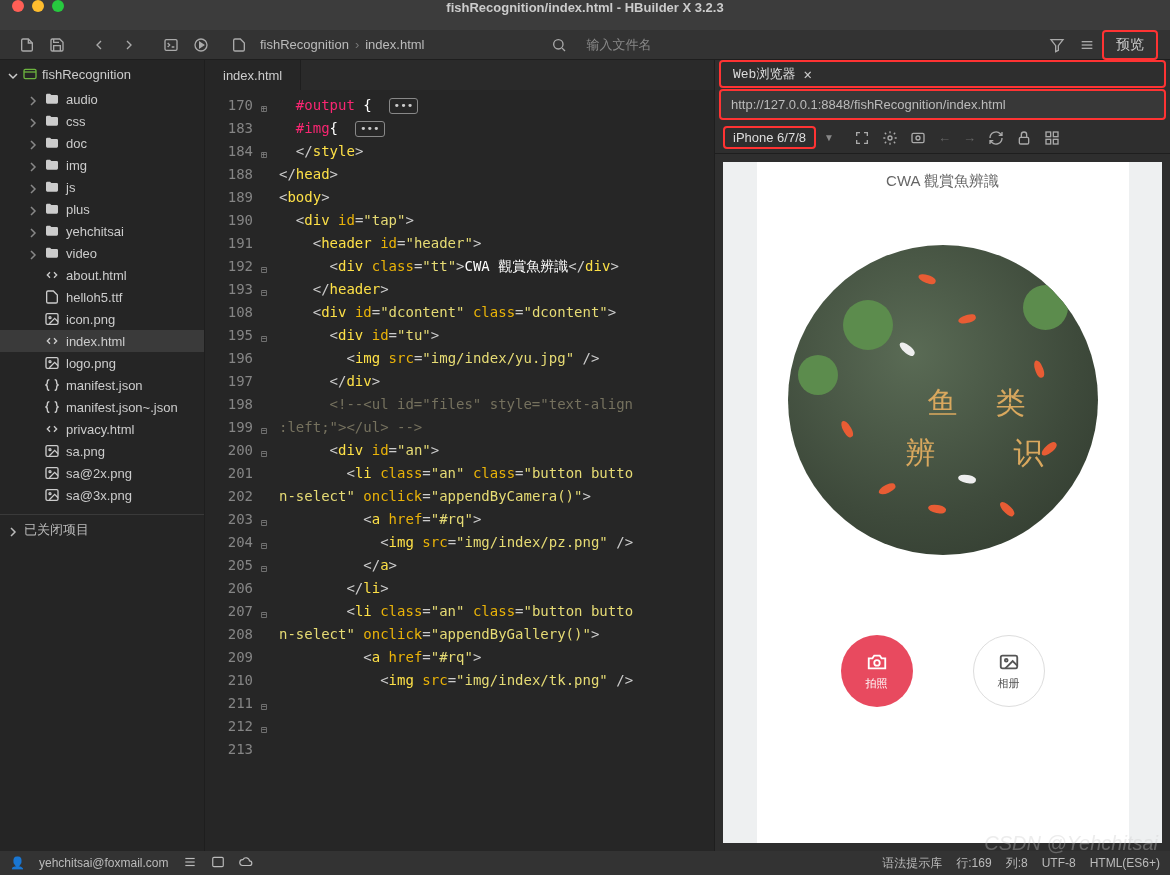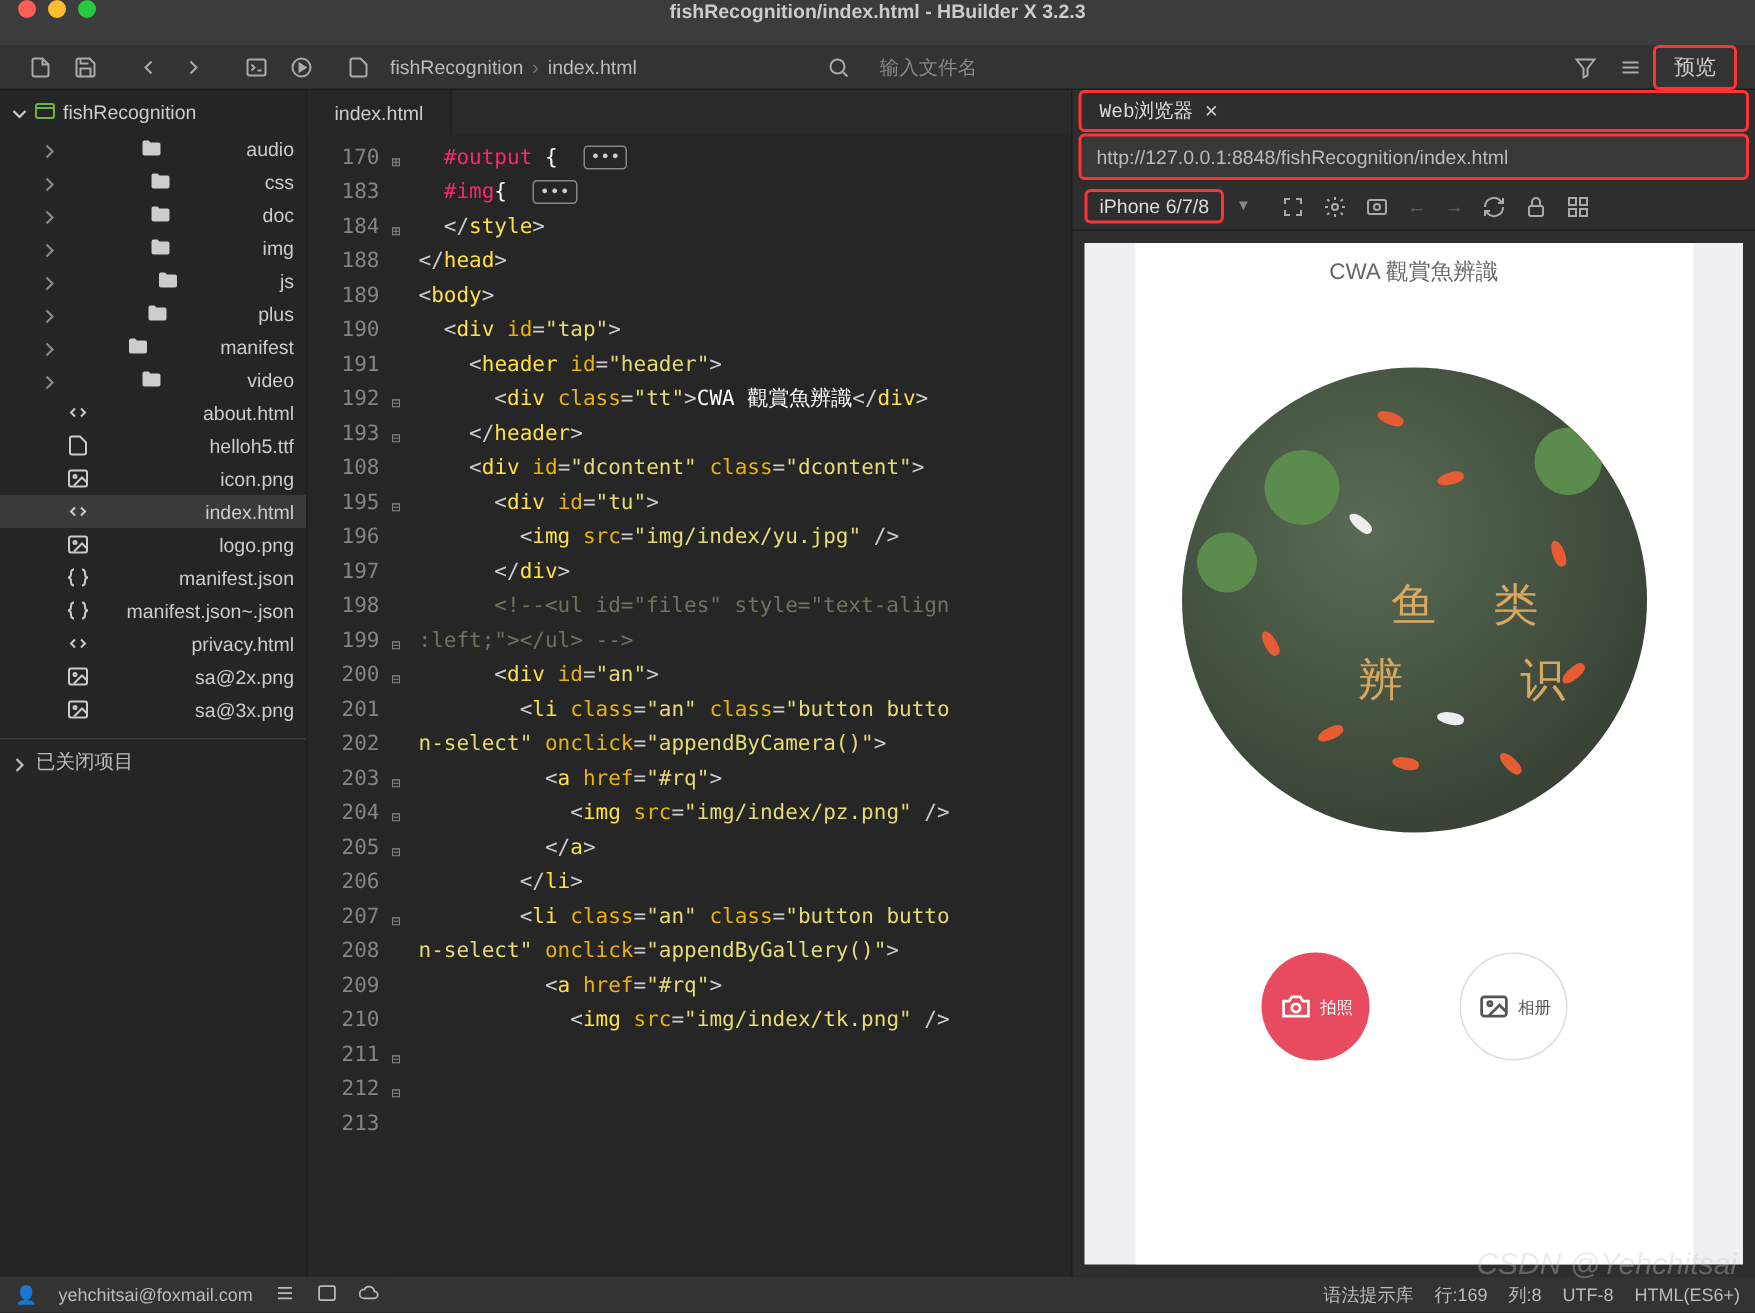--- a/index.html
+++ b/index.html
@@ -23,21 +23,21 @@
 .breadcrumb-sep { color: #777; }
 .search-box { margin-left: 120px; display: flex; align-items: center; gap: 12px; flex: 1; }
 .search-input { background: transparent; border: none; color: #888; font-size: 13px; outline: none; width: 260px; }
 .search-input::placeholder { color: #888; }
 .preview-btn { margin-left: auto; padding: 4px 12px; color: #ccc; border: 2px solid #ff3333; border-radius: 4px; font-size: 14px; cursor: pointer; }
 
 
 .main { display: flex; height: calc(100% - 60px - 24px); }
 .sidebar { width: 205px; background: #252525; border-right: 1px solid #1e1e1e; overflow: auto; }
 .sidebar-root { display: flex; align-items: center; padding: 6px 8px; gap: 4px; cursor: pointer; }
-.sidebar-item { display: flex; align-items: center; padding: 3px 8px 3px 28px; gap: 6px; cursor: pointer; color: #ccc; font-size: 13px; justify-content: space-between; }
+.sidebar-item { display: flex; align-items: center; padding: 3px 8px 3px 28px; gap: 6px; cursor: pointer; color: #ccc; font-size: 13px; }
 .sidebar-item.file { padding-left: 44px; }
 .sidebar-item.active { background: #3a3a3a; }
 .chevron { width: 10px; height: 10px; display: inline-block; }
 .fi { width: 16px; height: 16px; display: flex; align-items: center; justify-content: center; }
 .folder-icon { color: #ccc; }
 .closed-section { padding: 6px 8px; border-top: 1px solid #3a3a3a; margin-top: 8px; display: flex; align-items: center; gap: 6px; color: #bbb; }
 
 
 .editor-area { flex: 1; display: flex; flex-direction: column; background: #262626; min-width: 0; }
 .tab-bar { height: 30px; background: #2a2a2a; display: flex; align-items: center; }
@@ -77,21 +77,21 @@
 .pond-text { position: absolute; color: #d9a85e; font-family: "STKaiti","KaiTi",serif; font-size: 30px; }
 .pt1 { top: 138px; left: 140px; }
 .pt2 { top: 138px; left: 208px; }
 .pt3 { top: 188px; left: 118px; }
 .pt4 { top: 188px; left: 226px; }
 .fish { position: absolute; width: 18px; height: 8px; border-radius: 50% 40% 40% 50%; }
 .fish.o { background: #e85c34; }
 .fish.w { background: #eee; }
 .lily { position: absolute; width: 50px; height: 50px; border-radius: 50%; background: #5c8c4d; }
 .app-btns { display: flex; gap: 60px; margin-top: 80px; }
-.app-btn { width: 72px; height: 72px; border-radius: 50%; display: flex; flex-direction: row; align-items: center; justify-content: center; font-size: 11px; gap: 3px; cursor: pointer; }
+.app-btn { width: 72px; height: 72px; border-radius: 50%; display: flex; flex-direction: column; align-items: center; justify-content: center; font-size: 11px; gap: 3px; cursor: pointer; }
 .app-btn.camera { background: #e84a5f; color: #fff; }
 .app-btn.album { background: #fff; border: 1px solid #ddd; color: #555; }
 .app-btn svg { width: 26px; height: 22px; }
 
 
 .statusbar { height: 24px; background: #333333; display: flex; align-items: center; padding: 0 10px; font-size: 12px; color: #bbb; gap: 14px; }
 .sb-spacer { flex: 1; }
 .watermark { position: absolute; right: 12px; bottom: 20px; color: rgba(200,200,200,0.35); font-size: 20px; pointer-events: none; font-style: italic; }
 </style>
 </head>
@@ -261,21 +261,21 @@
         </div>
         <div class="sidebar-item">
           <span class="chevron"><svg viewBox="0 0 10 10">
               <polyline points="3 1 7 5 3 9" fill="none" stroke="#888" stroke-width="1.5"></polyline>
             </svg></span>
           <span class="fi folder-icon">
             <svg viewBox="0 0 24 24" fill="#ccc">
               <path d="M3 6a2 2 0 0 1 2-2h4l2 2h8a2 2 0 0 1 2 2v9a2 2 0 0 1-2 2H5a2 2 0 0 1-2-2z"></path>
             </svg>
           </span>
-          <span>manifest</span>
+          <span>yehchitsai</span>
         </div>
         <div class="sidebar-item">
           <span class="chevron"><svg viewBox="0 0 10 10">
               <polyline points="3 1 7 5 3 9" fill="none" stroke="#888" stroke-width="1.5"></polyline>
             </svg></span>
           <span class="fi folder-icon">
             <svg viewBox="0 0 24 24" fill="#ccc">
               <path d="M3 6a2 2 0 0 1 2-2h4l2 2h8a2 2 0 0 1 2 2v9a2 2 0 0 1-2 2H5a2 2 0 0 1-2-2z"></path>
             </svg>
           </span>
@@ -346,20 +346,30 @@
           <span>manifest.json~.json</span>
         </div>
         <div class="sidebar-item file">
           <span class="fi">
             <svg viewBox="0 0 24 24" fill="none" stroke="#ccc" stroke-width="2">
               <polyline points="9 8 5 12 9 16"></polyline>
               <polyline points="15 8 19 12 15 16"></polyline>
             </svg>
           </span>
           <span>privacy.html</span>
+        </div>
+        <div class="sidebar-item file">
+          <span class="fi">
+            <svg viewBox="0 0 24 24" fill="none" stroke="#ccc" stroke-width="2">
+              <rect x="3" y="4" width="18" height="16" rx="2"></rect>
+              <circle cx="9" cy="10" r="1.5"></circle>
+              <path d="M21 16l-5-5-8 8"></path>
+            </svg>
+          </span>
+          <span>sa.png</span>
         </div>
         <div class="sidebar-item file">
           <span class="fi">
             <svg viewBox="0 0 24 24" fill="none" stroke="#ccc" stroke-width="2">
               <rect x="3" y="4" width="18" height="16" rx="2"></rect>
               <circle cx="9" cy="10" r="1.5"></circle>
               <path d="M21 16l-5-5-8 8"></path>
             </svg>
           </span>
           <span>sa@2x.png</span>

